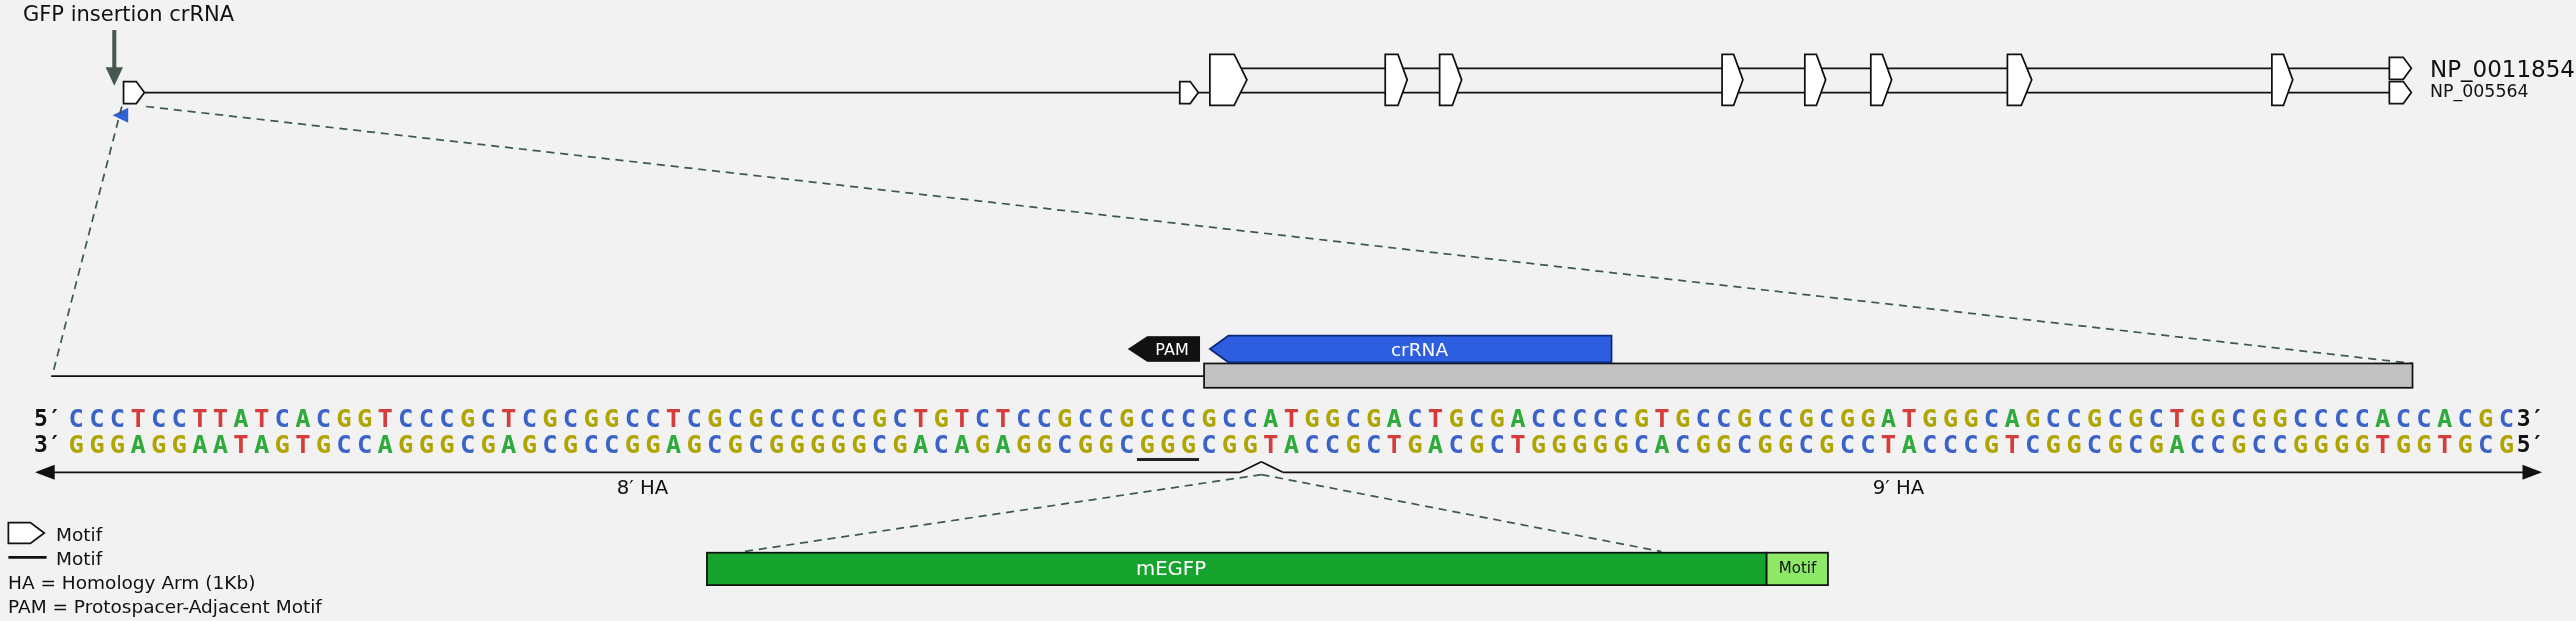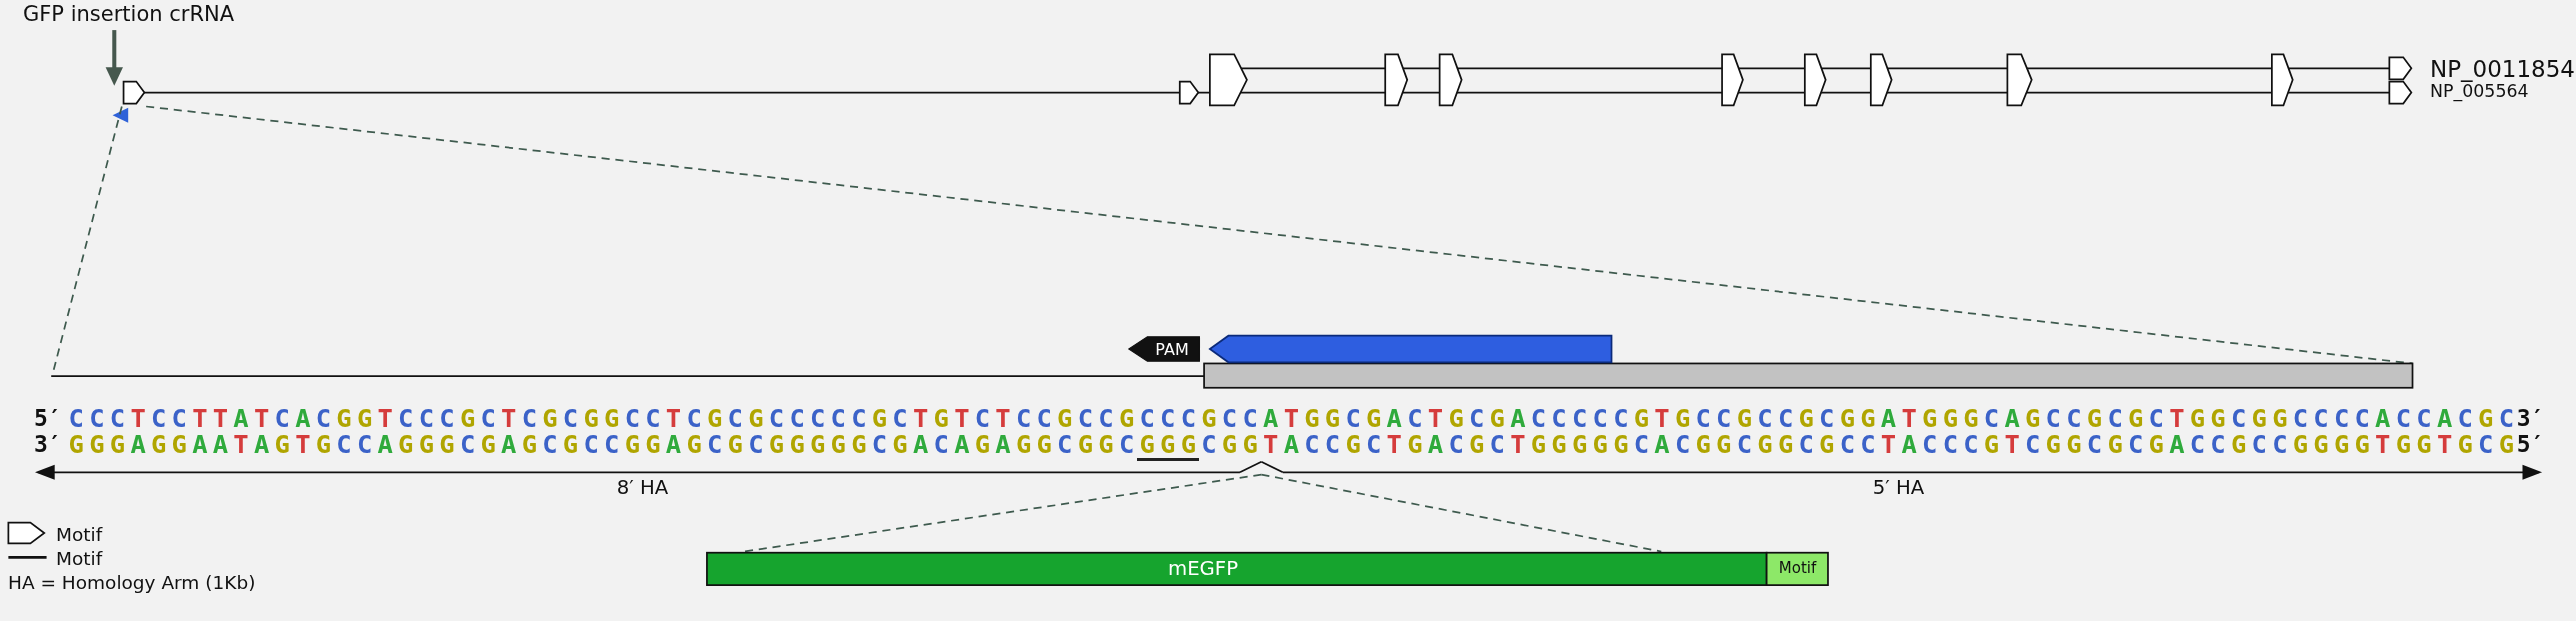--- a/index.html
+++ b/index.html
@@ -73,20 +73,21 @@
     <polygon points="14,903 52,903 76,921 52,939 14,939" fill="#fff" stroke="#111" stroke-width="3"></polygon>
     <line x1="14" y1="963" x2="80" y2="963" stroke="#111" stroke-width="5"></line>
   </svg>
 
   <div class="lbl" style="left:23px;top:2.3px;font-size:21px;">GFP insertion crRNA</div>
 
   <div class="lbl" style="left:2430px;top:56px;font-size:23px;">NP_001185486</div>
   <div class="lbl" style="left:2430px;top:81px;font-size:17.4px;">NP_005564</div>
 
   <div class="lbl center white" style="left:1143px;top:340px;width:58px;font-size:16px;">PAM</div>
+  <div class="lbl center white" style="left:1228px;top:339px;width:383px;font-size:18.5px;">crRNA</div>
 
   <div id="top-strand" class="seq-row" style="left:34px;top:406px;">
       <span class="prime-label">5′</span>
       <span class="base" style="color: rgb(59, 98, 200);">C</span>
       <span class="base" style="color: rgb(59, 98, 200);">C</span>
       <span class="base" style="color: rgb(59, 98, 200);">C</span>
       <span class="base" style="color: rgb(213, 60, 60);">T</span>
       <span class="base" style="color: rgb(59, 98, 200);">C</span>
       <span class="base" style="color: rgb(59, 98, 200);">C</span>
       <span class="base" style="color: rgb(213, 60, 60);">T</span>
@@ -322,22 +323,23 @@
       <span class="base" style="color: rgb(176, 165, 0);">G</span>
       <span class="base" style="color: rgb(176, 165, 0);">G</span>
       <span class="base" style="color: rgb(213, 60, 60);">T</span>
       <span class="base" style="color: rgb(176, 165, 0);">G</span>
       <span class="base" style="color: rgb(59, 98, 200);">C</span>
       <span class="base" style="color: rgb(176, 165, 0);">G</span>
       <span class="prime-label">5′</span>
     </div>
 
   <div class="lbl center" style="left:573px;top:476px;width:139px;font-size:19.7px;">8′ HA</div>
-  <div class="lbl center" style="left:1829px;top:476px;width:139px;font-size:19.7px;">5′ HA</div>
-
-  <div class="lbl center white" style="left:707px;top:557px;width:968px;font-size:19.7px;padding-left:12px;">mEGFP</div>
+  <div class="lbl center" style="left:1829px;top:476px;width:139px;font-size:19.7px;">9′ HA</div>
+
+  <div class="lbl center white" style="left:675px;top:557px;width:968px;font-size:19.7px;padding-left:12px;">mEGFP</div>
   <div class="lbl center" style="left:1767px;top:559px;width:61px;font-size:15px;">Motif</div>
 
   <div class="lbl legend-text" style="left:56px;top:524px;">Motif</div>
   <div class="lbl legend-text" style="left:56px;top:548px;">Motif</div>
   <div class="lbl legend-text" style="left:8px;top:572px;">HA = Homology Arm (1Kb)</div>
+  <div class="lbl legend-text" style="left:8px;top:596px;">PAM = Protospacer-Adjacent Motif</div>
 </div>
 
 
 </body></html>

